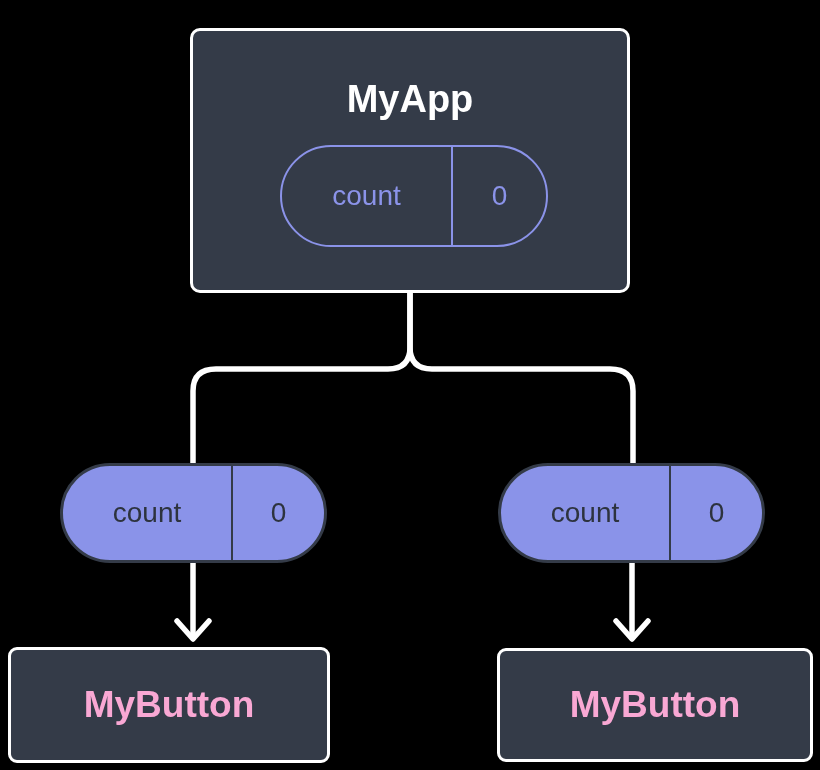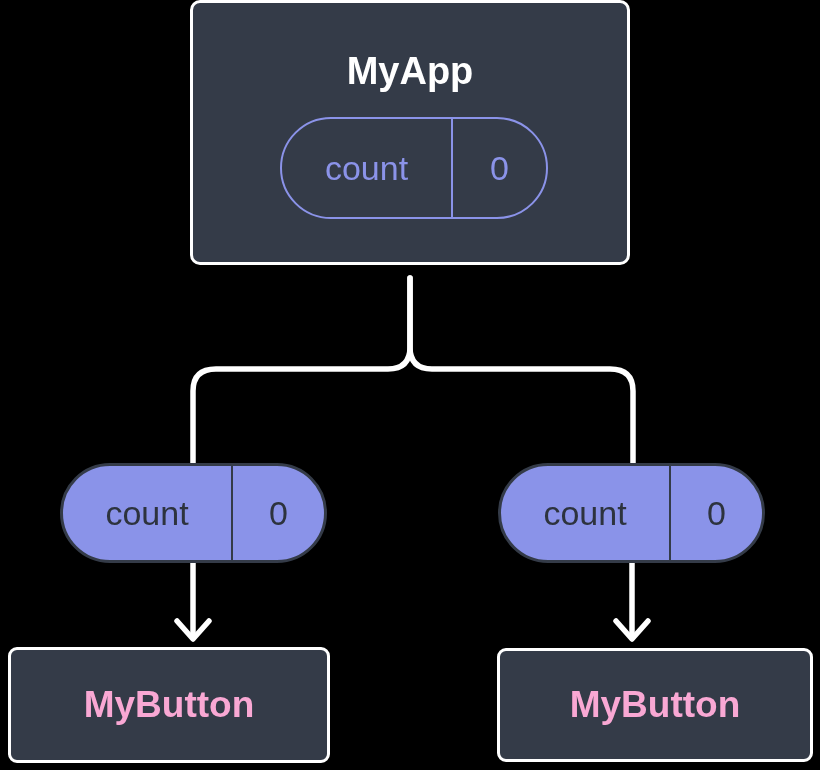--- a/index.html
+++ b/index.html
@@ -14,37 +14,37 @@
 
   svg.connectors { position: absolute; left: 0; top: 0; z-index: 1; }
 
   .node-box {
     position: absolute;
     background: #343B48;
     border: 3.5px solid #FFFFFF;
     border-radius: 10px;
     z-index: 2;
   }
-  .root-box { left: 190px; top: 0; width: 440px; height: 265px; }
+  .root-box { left: 190px; top: 28px; width: 440px; height: 265px; }
   .root-title {
     margin-top: 46px;
     text-align: center;
     font-size: 38px;
     font-weight: 700;
     color: #FFFFFF;
     line-height: 1.2;
   }
 
   .pill {
     display: flex;
     align-items: stretch;
     border-radius: 60px;
     overflow: hidden;
     z-index: 3;
-    font-size: 34px;
+    font-size: 28px;
   }
   .pill .pill-name, .pill .pill-value {
     display: flex;
     align-items: center;
     justify-content: center;
   }
 
   .pill-outline {
     position: absolute;
     left: 87px; top: 114px;

